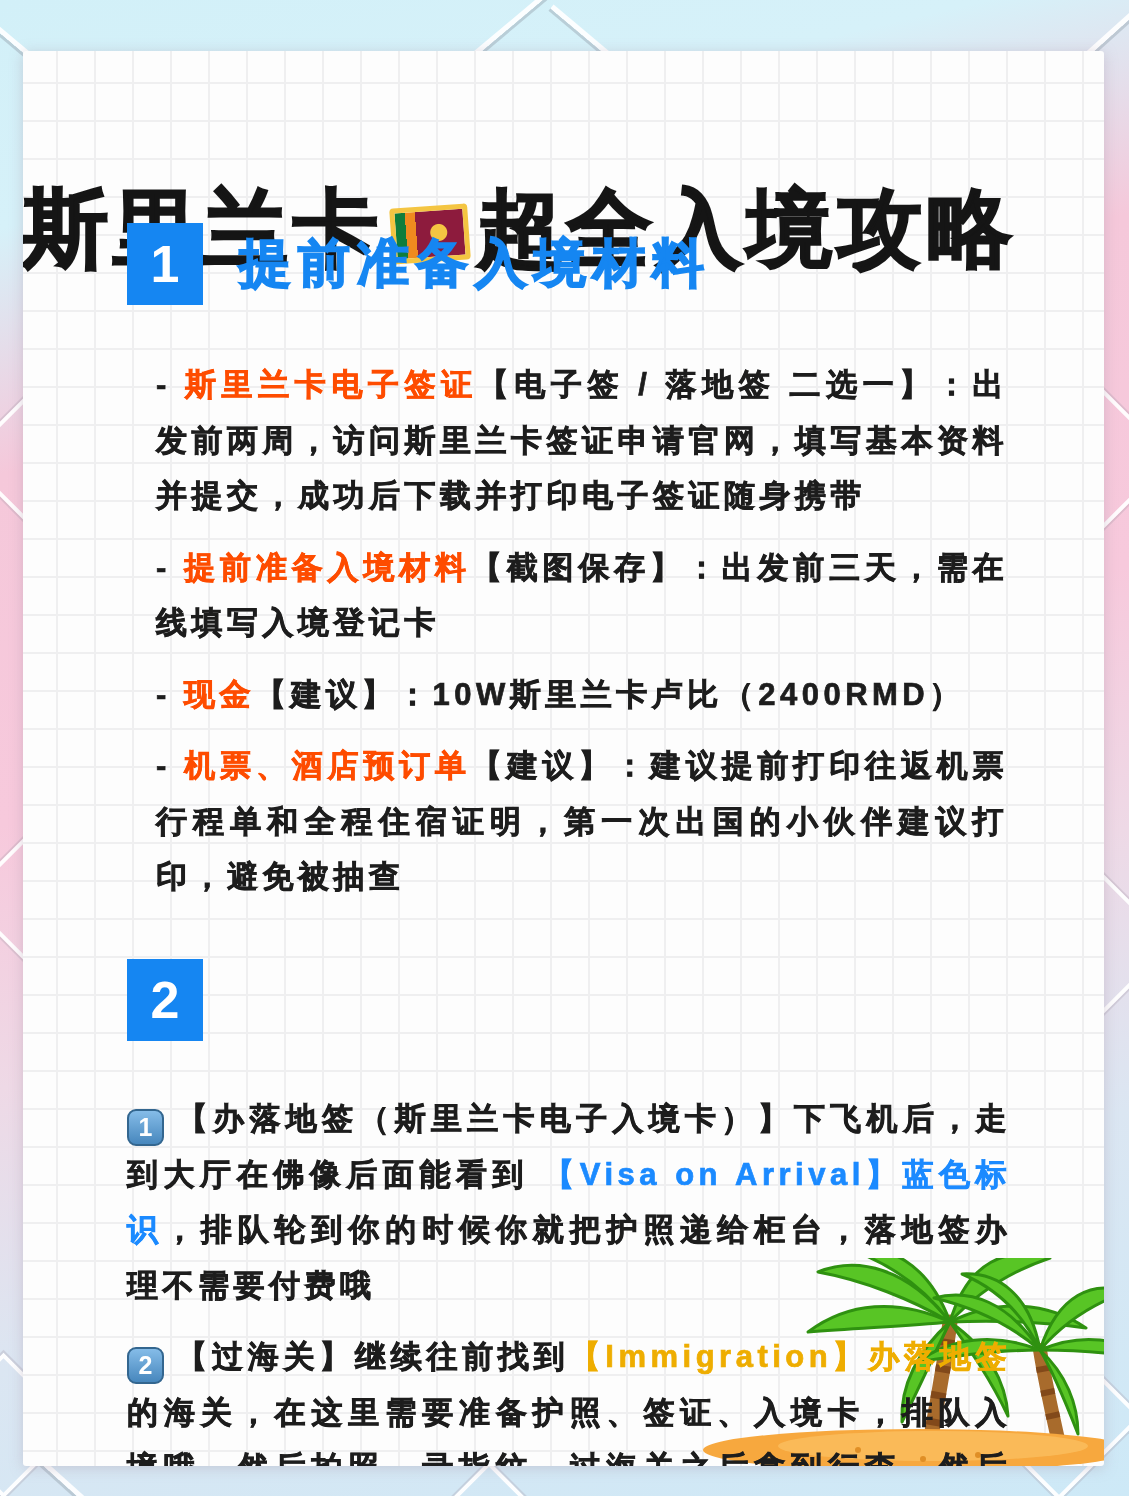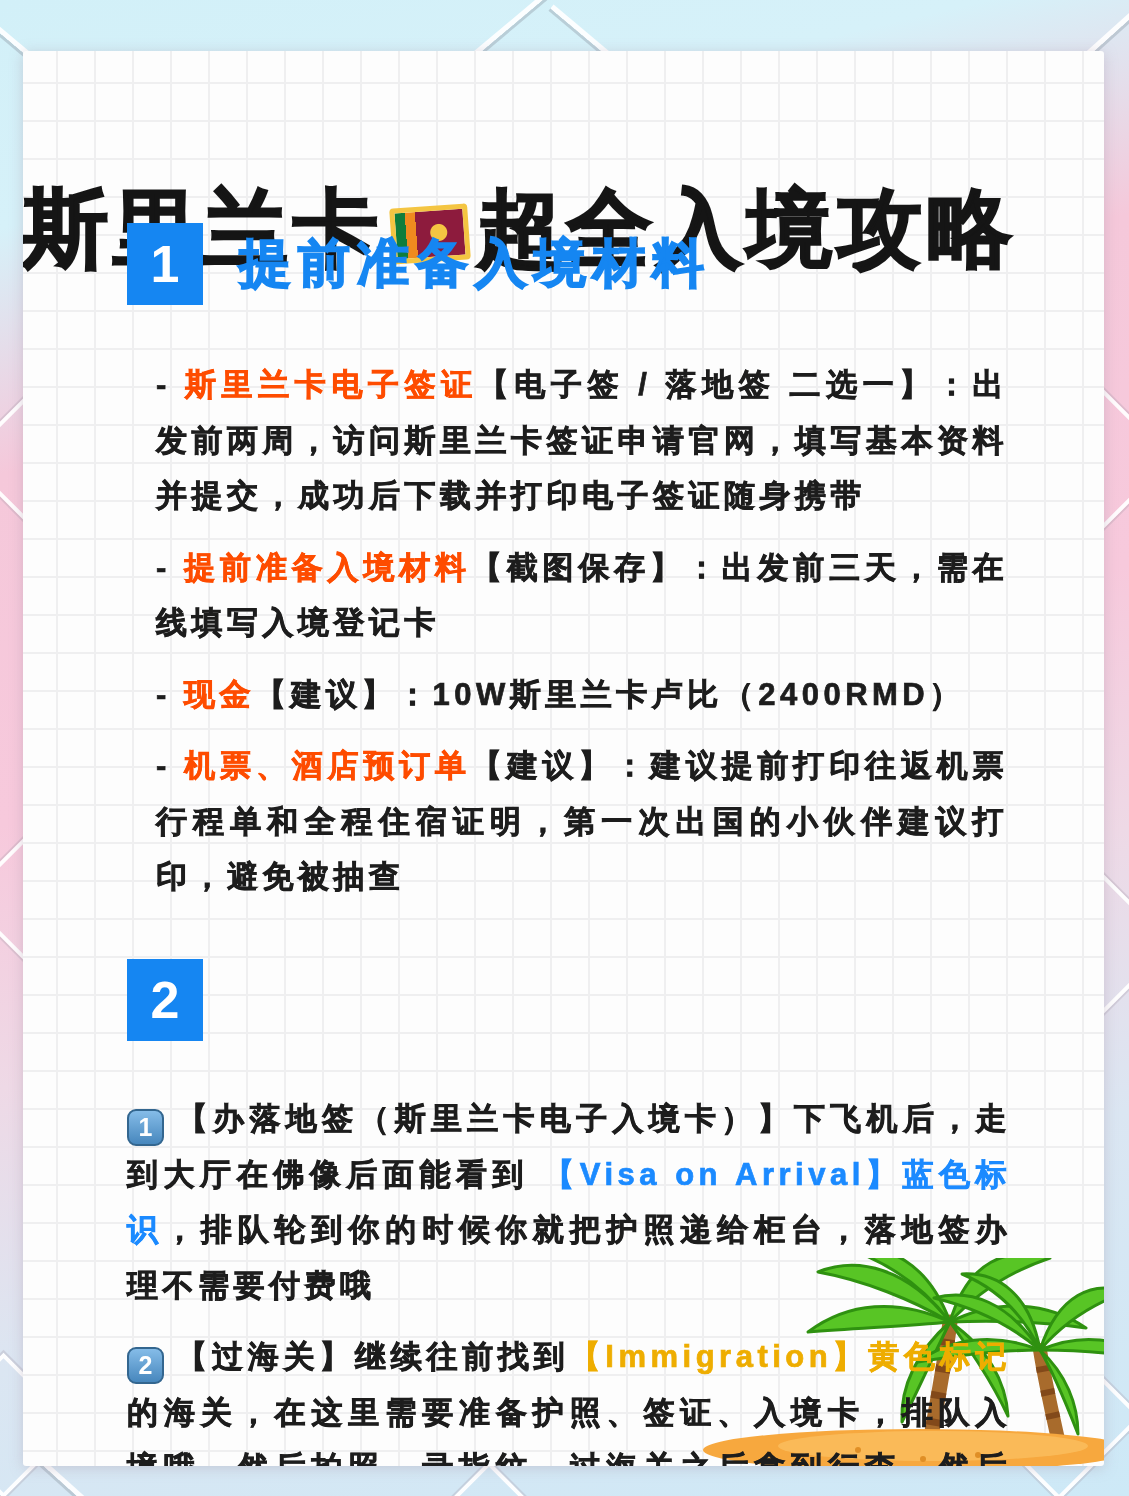--- a/index.html
+++ b/index.html
@@ -134,16 +134,16 @@
     <p><span class="seg">-  </span><span class="seg seg-orange">现金</span><span class="seg">【建议】：10W斯里兰卡卢比（2400RMD）</span></p>
     <p><span class="seg">-  </span><span class="seg seg-orange">机票、酒店预订单</span><span class="seg">【建议】：建议提前打印往返机票行程单和全程住宿证明，第一次出国的小伙伴建议打印，避免被抽查</span></p>
   </div>
 
   <div class="section-header s2">
     <div class="badge">2</div>
   </div>
 
   <div class="textblock steps">
     <p><span class="keycap">1</span><span><span class="seg">【办落地签（斯里兰卡电子入境卡）】下飞机后，走到大厅在佛像后面能看到 </span><span class="seg seg-blue">【Visa on Arrival】蓝色标识</span><span class="seg">，排队轮到你的时候你就把护照递给柜台，落地签办理不需要付费哦</span></span></p>
-    <p><span class="keycap">2</span><span><span class="seg">【过海关】继续往前找到</span><span class="seg seg-yellow">【Immigration】黄色标记</span><span class="seg">的海关，在这里需要准备护照、签证、入境卡，排队入境哦，然后拍照、录指纹，过海关之后拿到行李，然后就可以顺利出关啦</span></span></p>
+    <p><span class="keycap">2</span><span><span class="seg">【过海关】继续往前找到</span><span class="seg seg-yellow">【Immigration】办落地签</span><span class="seg">的海关，在这里需要准备护照、签证、入境卡，排队入境哦，然后拍照、录指纹，过海关之后拿到行李，然后就可以顺利出关啦</span></span></p>
   </div>
 
 </div>
 
 </body></html>

